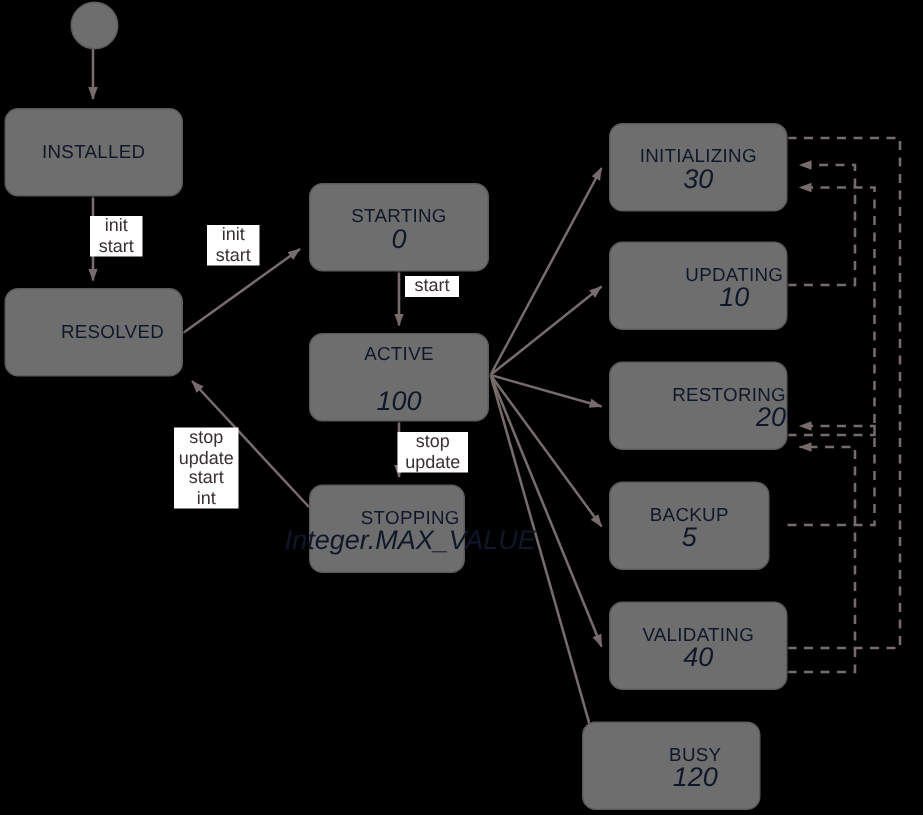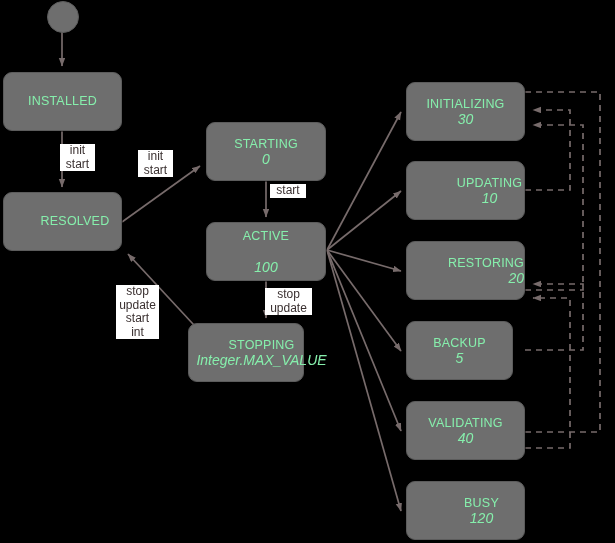--- a/index.html
+++ b/index.html
@@ -26,31 +26,31 @@
   .state-node {
     position: absolute;
     box-sizing: border-box;
     background: #6e6e6e;
     border: 1px solid #5c5c5c;
     border-radius: 9px;
     display: flex;
     flex-direction: column;
     align-items: center;
     justify-content: center;
-    color: #86efac;
+    color: #0f172a;
     box-shadow: 1px 1px 0 rgba(0,0,0,0.45);
   }
   .state-name {
     font-size: 12.5px;
     line-height: 15px;
     letter-spacing: 0.2px;
     white-space: nowrap;
   }
   .state-value {
-    font-size: 14px;
+    font-size: 18px;
     line-height: 15px;
     font-style: italic;
     white-space: nowrap;
   }
   .start-circle {
     position: absolute;
     background: #6e6e6e;
     border: 1px solid #5c5c5c;
     border-radius: 50%;
   }
@@ -129,21 +129,21 @@
   <div class="state-node" style="left:206px; top:122px; width:120px; height:59px;">
     <div class="state-name">STARTING</div>
     <div class="state-value">0</div>
   </div>
 
   <div class="state-node" style="left:206px; top:222px; width:120px; height:59px;gap:16px;">
     <div class="state-name">ACTIVE</div>
     <div class="state-value">100</div>
   </div>
 
-  <div class="state-node" style="left:188px; top:323px; width:116px; height:59px;padding-left:31px;">
+  <div class="state-node" style="left:206px; top:323px; width:104px; height:59px;padding-left:31px;">
     <div class="state-name">STOPPING</div>
     <div class="state-value">Integer.MAX_VALUE</div>
   </div>
 
   <div class="state-node" style="left:406px; top:82px; width:119px; height:59px;">
     <div class="state-name">INITIALIZING</div>
     <div class="state-value">30</div>
   </div>
 
   <div class="state-node" style="left:406px; top:161px; width:119px; height:59px;padding-left:48px;">
@@ -159,21 +159,21 @@
   <div class="state-node" style="left:406px; top:321px; width:107px; height:59px;">
     <div class="state-name">BACKUP</div>
     <div class="state-value">5</div>
   </div>
 
   <div class="state-node" style="left:406px; top:401px; width:119px; height:59px;">
     <div class="state-name">VALIDATING</div>
     <div class="state-value">40</div>
   </div>
 
-  <div class="state-node" style="left:406px; top:481px; width:119px; height:59px;padding-left:32px;">
+  <div class="state-node" style="left:388px; top:481px; width:119px; height:59px;padding-left:32px;">
     <div class="state-name">BUSY</div>
     <div class="state-value">120</div>
   </div>
 
   <div class="edge-label" style="left:60px; top:144px; width:33px;">
       <div>init</div>
       <div>start</div>
     </div>
 
   <div class="edge-label" style="left:138px; top:150px; width:33px;">

